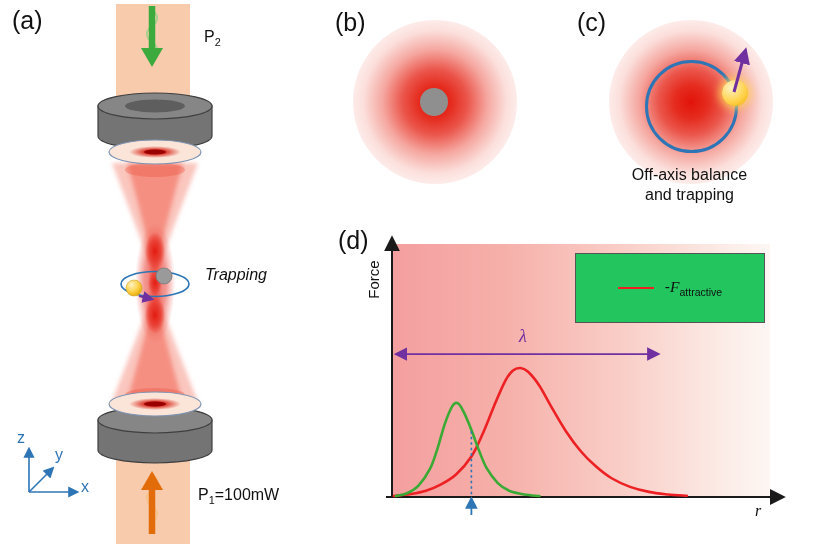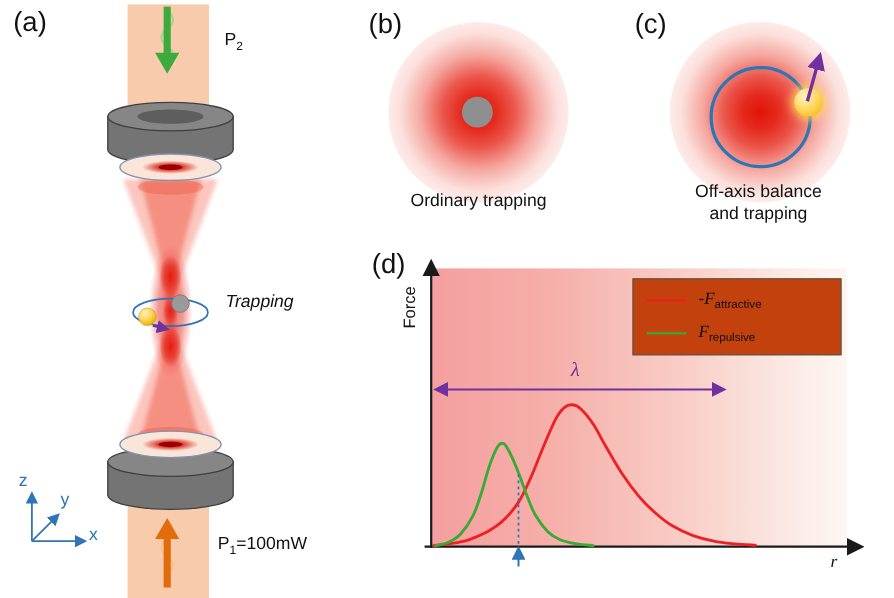--- a/index.html
+++ b/index.html
@@ -24,22 +24,22 @@
   .gold-dot { border-radius:50%;
     background:radial-gradient(circle at 35% 30%, #fff3c4 0%, #ffd34f 55%, #f0b000 100%);
     box-shadow:0 0 9px 3px rgba(255,214,90,0.85); }
   .ring { border-radius:50%; border:3.5px solid #2e75b6; }
 
   
   .plot-bg { background:linear-gradient(90deg,
       #f49f9f 0%, #f6b0aa 30%, #f9cdc6 60%, #fceee9 90%, #fdf6f3 100%); }
   .force-label { font-size:15px; width:60px; text-align:center;
     transform:rotate(-90deg); transform-origin:center; }
-  .legend-box { background:#c2410c; border:1.4px solid #555;
-    display:flex; flex-direction:column; justify-content:center;
+  .legend-box { background:#22c55e; border:1.4px solid #555;
+    display:flex; flex-direction:row; justify-content:center;
     gap:10px; padding:8px 12px; }
   .legend-row { display:flex; align-items:center; gap:11px; }
   .legend-line { width:36px; height:0; border-top:2.6px solid #888; }
   .legend-text { font-size:15.5px; }
   .balance-label { color:#2e75b6; font-size:15px; text-align:center; width:170px; }
   .lambda-label { color:#7030a0; font-size:18px; }
   .r-label { font-size:16px; }
 </style>
 </head>
 <body>
@@ -134,21 +134,20 @@
     <span class="abs small-label" style="left:198px; top:486px;"><span>P</span><sub>1</sub><span>=100mW</span></span>
     <span class="abs small-label blue" style="left:17px; top:429px;">z</span>
     <span class="abs small-label blue" style="left:55px; top:446px;">y</span>
     <span class="abs small-label blue" style="left:81px; top:478px;">x</span>
   </div>
 
   <div class="abs" style="left:330px; top:6px; width:210px; height:200px;">
     <span class="abs panel-label" style="left:5px; top:2px;">(b)</span>
     <div class="abs glow" style="left:23px; top:14px; width:164px; height:164px;"></div>
     <div class="abs gray-dot" style="left:90px; top:82px; width:28px; height:28px;"></div>
-    <div class="abs caption" style="left:0; top:168px;">Ordinary trapping</div>
   </div>
 
   <div class="abs" style="left:572px; top:6px; width:235px; height:215px;">
     <span class="abs panel-label" style="left:5px; top:2px;">(c)</span>
     <div class="abs glow" style="left:37px; top:14px; width:164px; height:164px;"></div>
     <div class="abs ring" style="left:73px; top:54px; width:93px; height:93px;"></div>
     <div class="abs gold-dot" style="left:150px; top:74px; width:26px; height:26px;"></div>
     <svg class="abs" style="left:156px; top:36px;" width="30" height="60" viewBox="0 0 30 60">
       <defs>
         <marker id="cPurpleM" viewBox="0 0 10 10" refX="7" refY="5" markerWidth="5.5" markerHeight="5.5" orient="auto">
@@ -189,21 +188,17 @@
 
     <div class="abs force-label" style="left:8px; top:45px;">Force</div>
     <div class="abs r-label math" style="left:420px; top:276px;">r</div>
     <div class="abs lambda-label math" style="left:184px; top:100px;">λ</div>
 
     <div class="abs legend-box" style="left:240px; top:27px; width:190px; height:70px;">
       <div class="legend-row">
         <span class="legend-line" style="border-top-color: rgb(237, 32, 36);"></span>
         <span class="legend-text"><span>-</span><span class="math">F</span><sub>attractive</sub></span>
       </div>
-      <div class="legend-row">
-        <span class="legend-line" style="border-top-color: rgb(58, 170, 53);"></span>
-        <span class="legend-text"><span></span><span class="math">F</span><sub>repulsive</sub></span>
-      </div>
     </div>
 
   </div>
 
 </div>
 
 </body></html>

